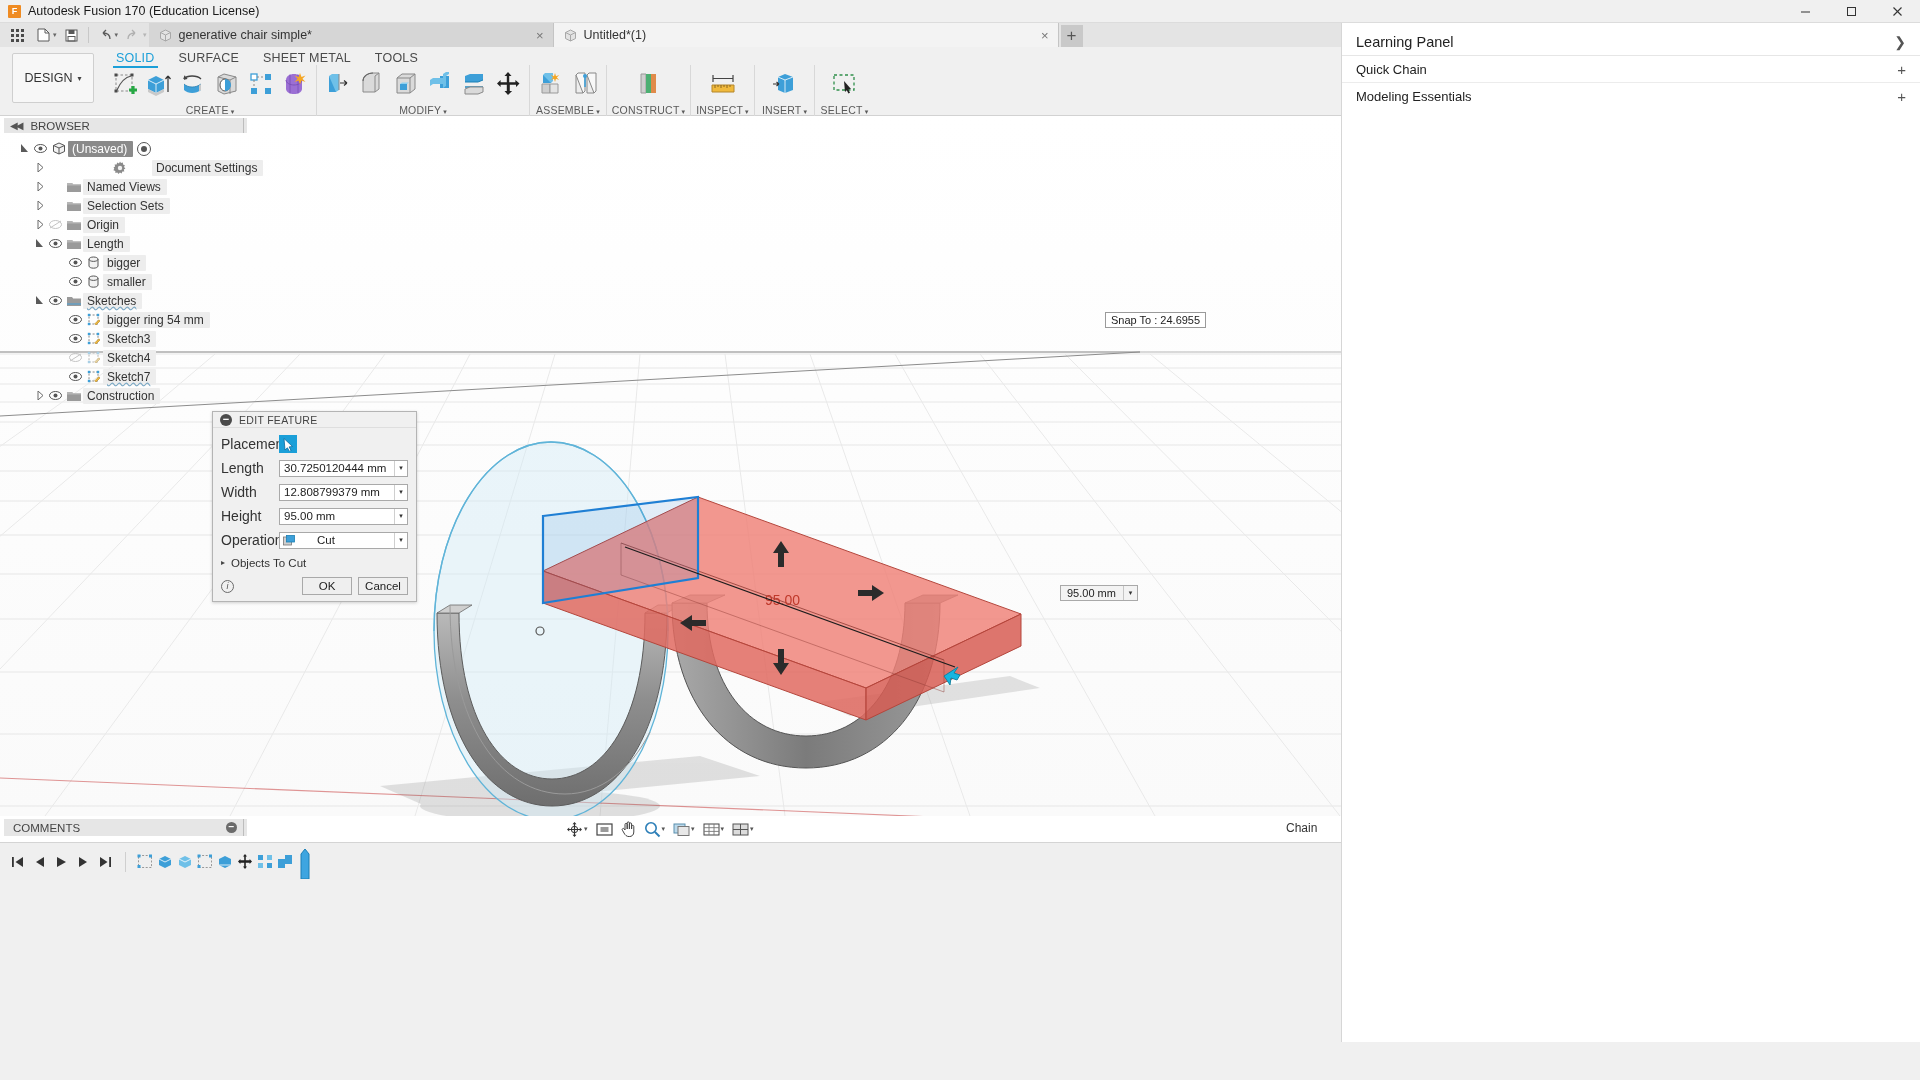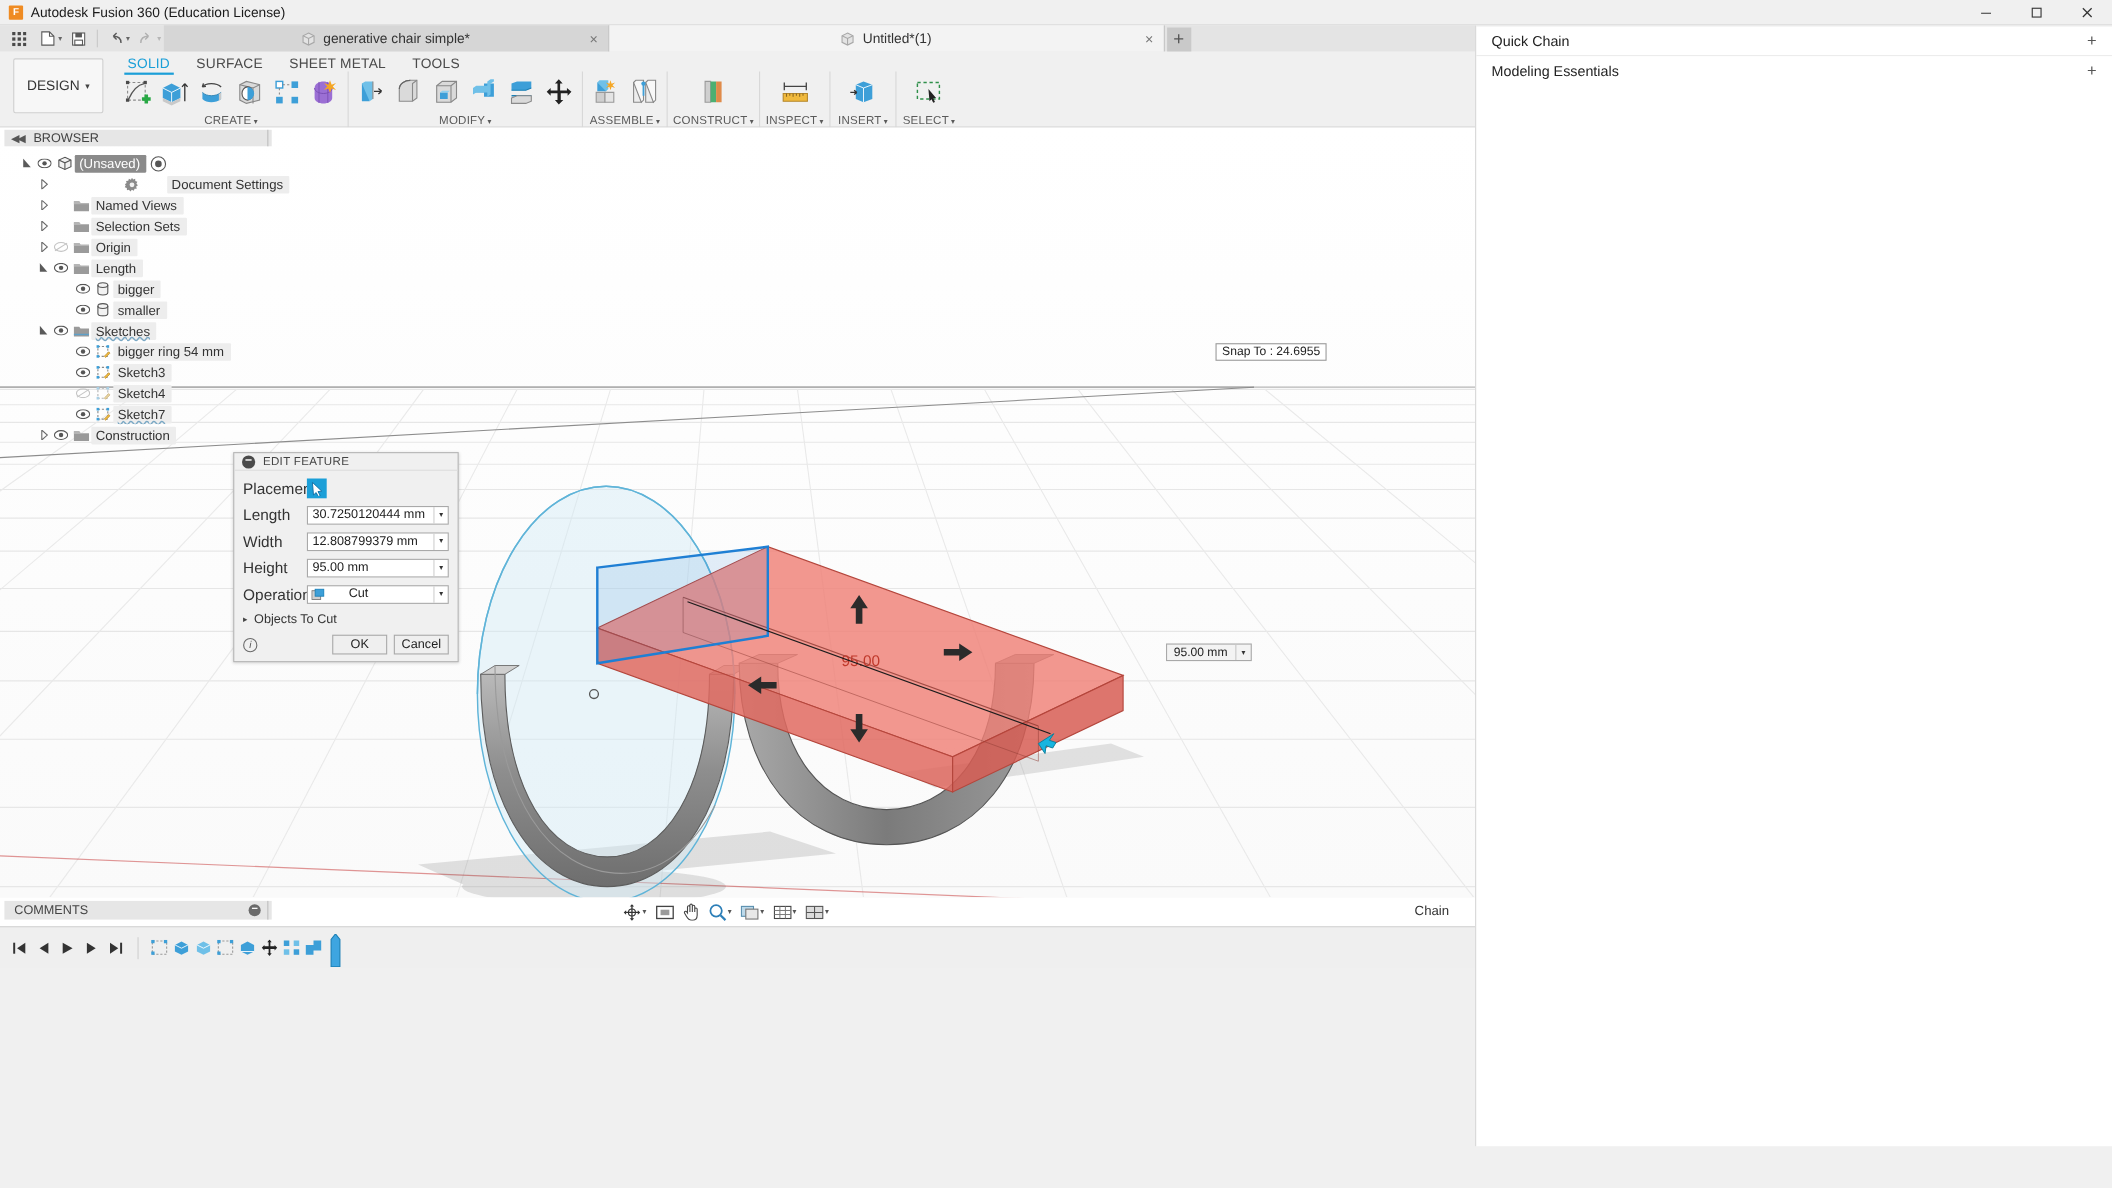--- a/index.html
+++ b/index.html
@@ -34,21 +34,21 @@
   }
   .qat-icons { display:flex; align-items:center; height:24px; padding-left:4px; }
   .qat-btn { width:26px; height:22px; display:flex; align-items:center; justify-content:center; }
   .qat-caret { font-size:7px; color:#666; margin-left:-3px; margin-right:2px; }
   .qat-sep { width:1px; height:16px; background:#c8c8c8; margin:0 3px; }
 
   .doctabs { display:flex; align-items:flex-end; height:24px; flex:1; }
   .doctab {
     height:24px; min-width:300px; display:flex; align-items:center;
     padding:0 10px; background:#d6d6d6; position:relative;
-    border-right:1px solid #c4c4c4; justify-content:center;
+    border-right:1px solid #c4c4c4; 
   }
   .doctab.active { background:#f3f3f3; }
   .doctab .dt-ico { margin-right:7px; display:flex; }
   .doctab .dt-label { font-size:12.5px; color:#333; }
   .doctab .dt-close { position:absolute; right:9px; font-size:13px; color:#777; line-height:1; }
   .tabplus { width:22px; height:22px; display:flex; align-items:center; justify-content:center;
      background:#c9c9c9; font-size:17px; color:#555; margin-left:2px;}
   .qat-right { display:flex; align-items:center; height:24px; padding-right:4px; }
   .qat-rbtn { width:27px; height:24px; display:flex; align-items:center; justify-content:center; }
   .qat-user { font-size:12.5px; color:#333; padding:0 10px; }
@@ -224,21 +224,21 @@
     position:absolute; left:0; top:880px; width:1341px; height:200px; background:#f0f0f0;
   }
 </style>
 </head>
 <body>
 
 <div id="app">
 
   <div class="titlebar">
     <div class="tb-logo">F</div>
-    <div class="tb-title">Autodesk Fusion 360 (Education License)</div>
+    <div class="tb-title">Autodesk Fusion 170 (Education License)</div>
     <div class="tb-winbtns">
       <div class="tb-winbtn">
         <svg width="11" height="11" viewBox="0 0 11 11">
             <line x1="1" y1="6" x2="10" y2="6" stroke="#333" stroke-width="1"></line>
           </svg>
       </div>
       <div class="tb-winbtn">
         <svg width="11" height="11" viewBox="0 0 11 11">
             <rect x="1.5" y="1.5" width="8" height="8" fill="none" stroke="#333" stroke-width="1"></rect>
           </svg>
@@ -1245,20 +1245,24 @@
         <svg width="10" height="30" viewBox="0 0 10 30">
             <path d="M5 0 L9 5 L9 30 L1 30 L1 5 Z" fill="#3ea5e0" stroke="#1b7fb5" stroke-width="1"></path>
           </svg>
       </div>
     </div>
 
   </div>
   <div class="statusbar"></div>
 
   <div class="lpanel">
+    <div class="lp-head">
+      <span class="lp-title">Learning Panel</span>
+      <span class="lp-chev">❯</span>
+    </div>
     <div class="lp-item" style="border-top:1px solid #e6e6e6;">
       <span class="lp-label">Quick Chain</span>
       <span class="lp-plus">+</span>
     </div>
     <div class="lp-item">
       <span class="lp-label">Modeling Essentials</span>
       <span class="lp-plus">+</span>
     </div>
   </div>
 

